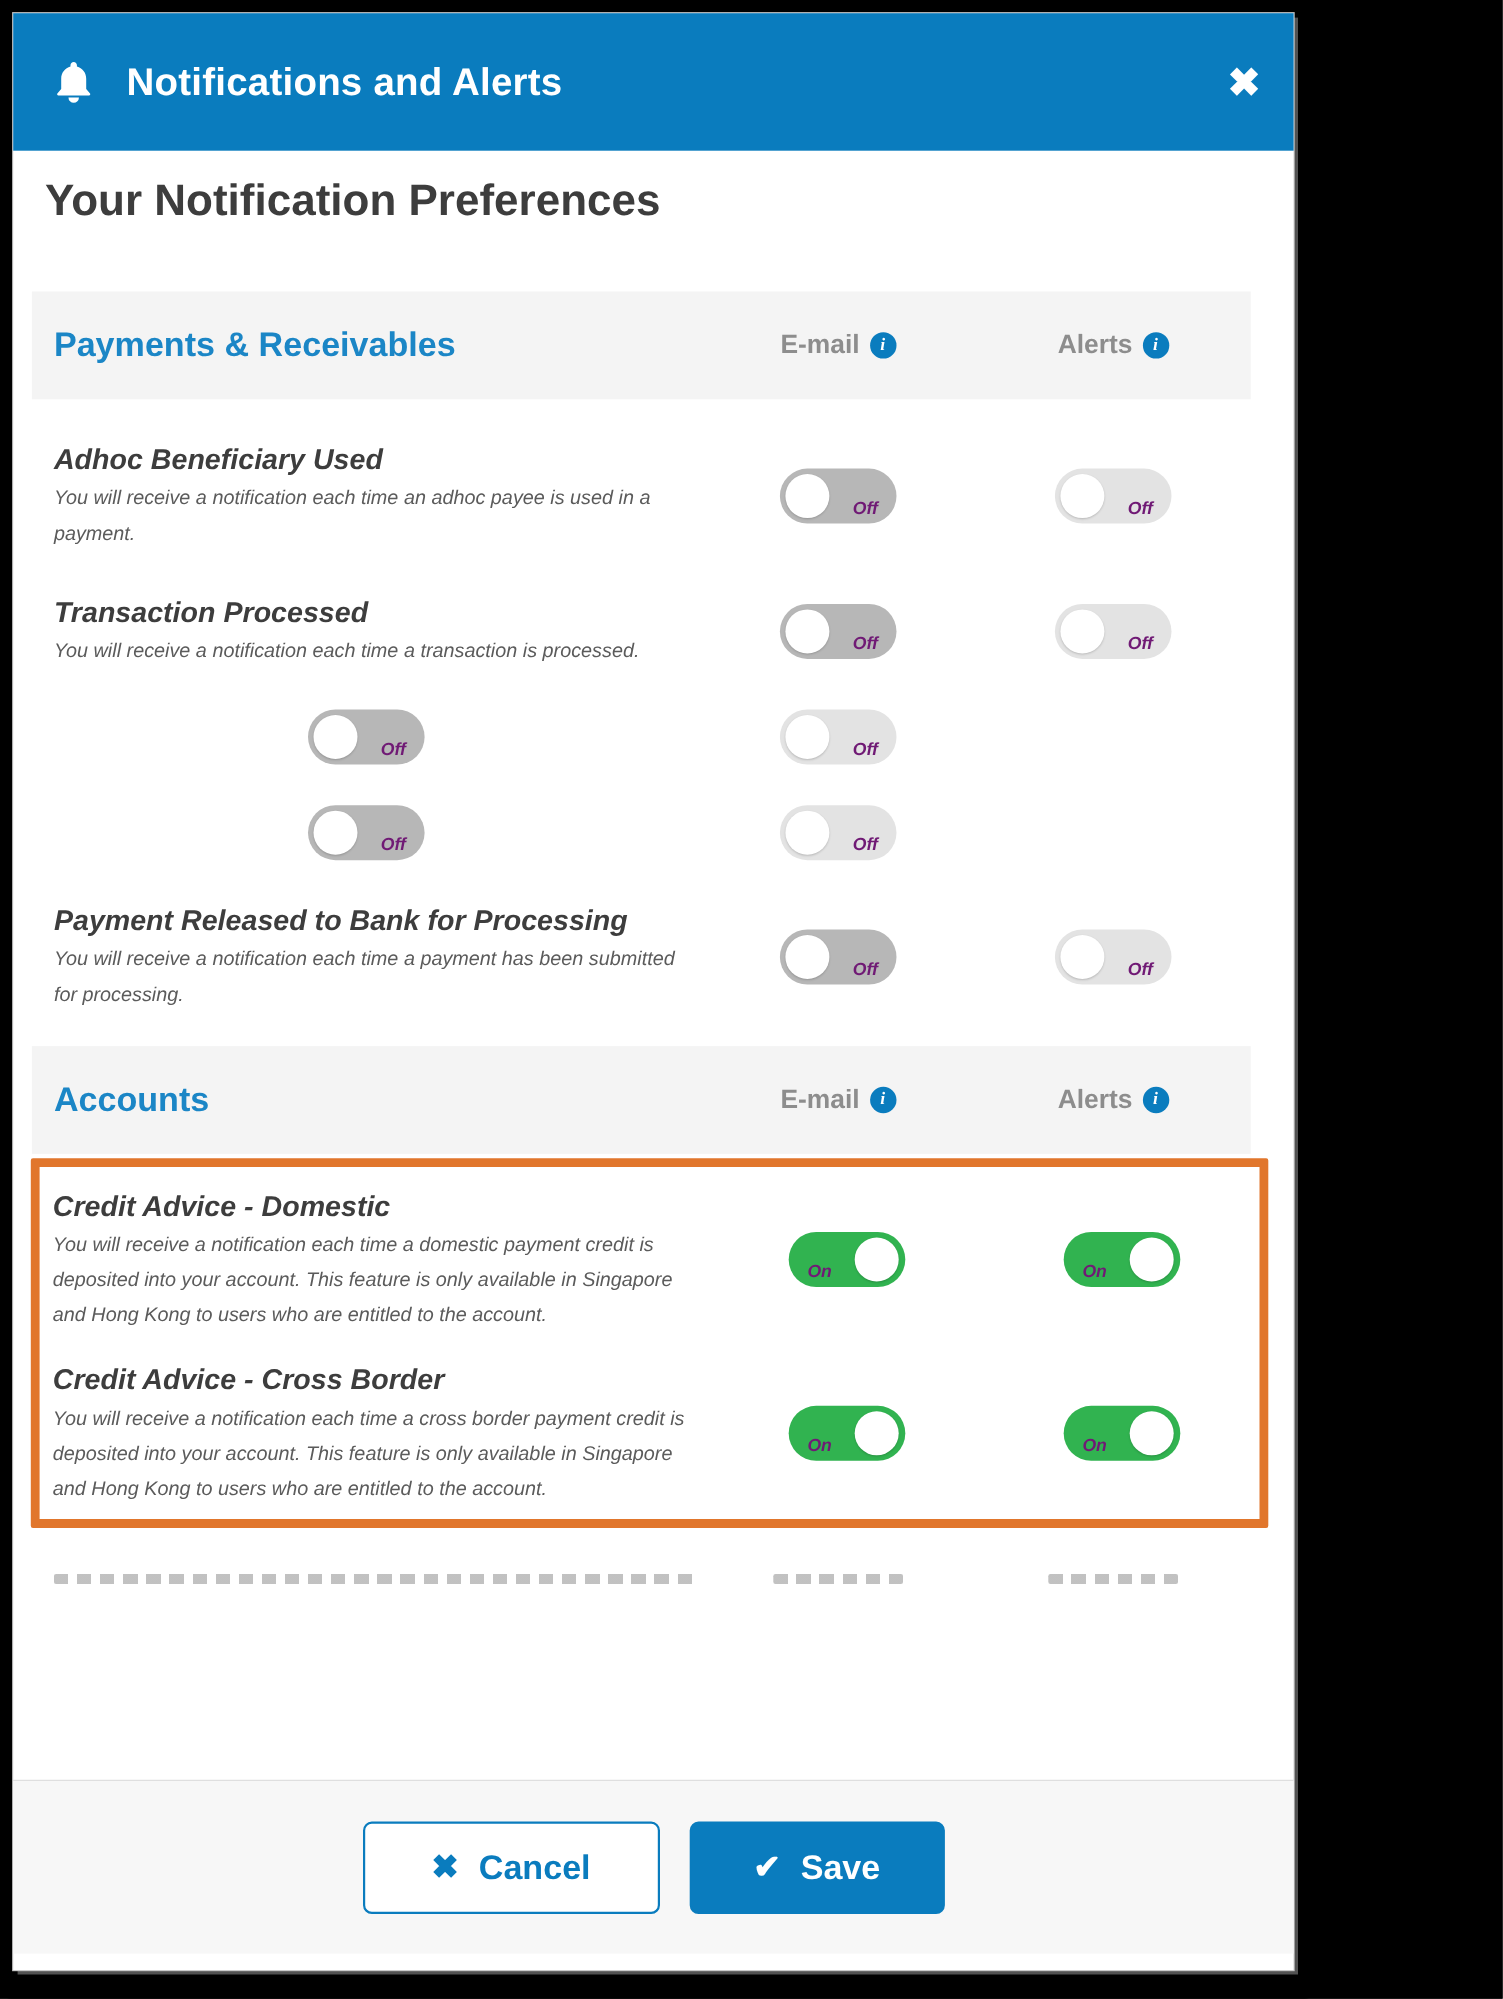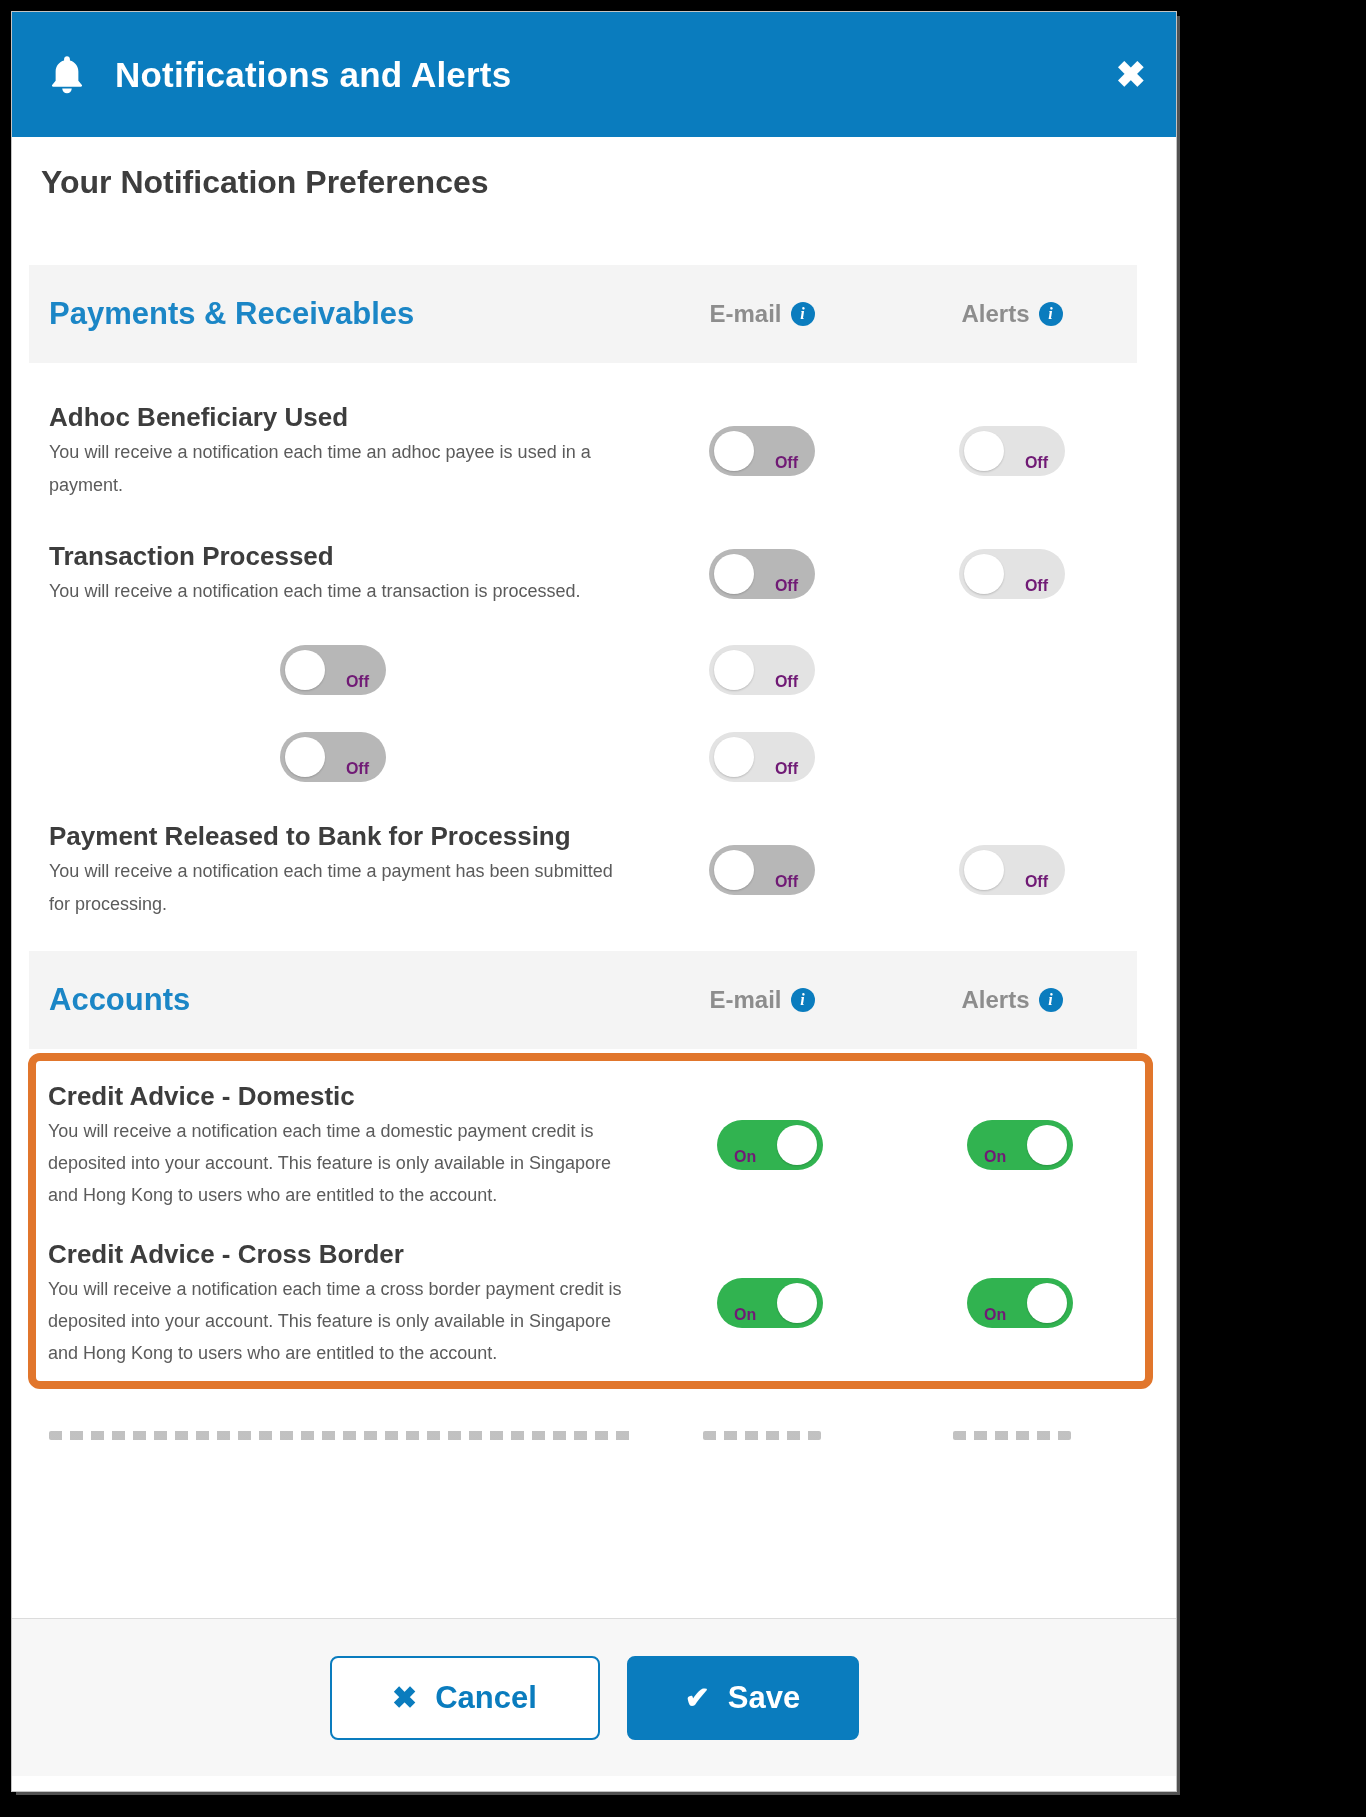--- a/index.html
+++ b/index.html
@@ -18,52 +18,52 @@
     background:#0a7cbe;
     display:flex; align-items:center;
     padding:0 30px 0 33px;
   }
   .bell { width:44px; height:46px; margin-right:26px; }
   .bell svg { width:100%; height:100%; fill:#fff; }
   .modal-title { color:#fff; font-size:35px; font-weight:bold; letter-spacing:.2px; flex:1; }
   .close-x { color:#fff; font-size:36px; font-weight:bold; cursor:pointer; line-height:1; }
   
   .modal-body { flex:1 1 auto; overflow:hidden; padding:0 39px 0 17px; }
-  .intro-heading { margin-top:26px; padding-left:12px; font-size:32px; font-weight:bold; color:#3d3d3d; line-height:38px; }
+  .intro-heading { margin-top:26px; padding-left:12px; font-size:40px; font-weight:bold; color:#3d3d3d; line-height:38px; }
   .intro-text { margin-top:13px; padding-left:12px; font-size:23px; color:#5b5b5b; line-height:32px; max-width:1060px; }
   .cols { display:grid; grid-template-columns:1fr 250px 250px; align-items:center; }
   .section-band { margin-top:64px; height:98px; background:#f4f4f4; }
   .section-band.accounts { margin-top:30px; }
   .section-title { padding-left:20px; font-size:31px; font-weight:bold; color:#1b86c6; }
   .col-head { justify-self:center; display:flex; align-items:center; gap:9px; font-size:24px; font-weight:bold; color:#8d8d8d; }
   .info-dot {
     width:24px; height:24px; border-radius:50%; background:#0a7cbe; color:#fff;
     display:inline-flex; align-items:center; justify-content:center;
     font-family:"Liberation Serif", serif; font-style:italic; font-weight:bold; font-size:16px;
     cursor:pointer;
   }
-  .n-row { margin-top:37px; }
+  .n-row { margin-top:37px;font-style:italic; }
   .n-row .row-text { padding-left:20px; }
   .row-title { font-size:26px; font-weight:bold; color:#3d3d3d; line-height:34px; }
   .row-desc { font-size:18px; color:#5b5b5b; line-height:33px; max-width:672px; margin-top:2px; }
   
   .toggle { position:relative; width:106px; height:50px; border-radius:25px; justify-self:center; cursor:pointer; }
   .toggle .knob { position:absolute; top:5px; width:40px; height:40px; border-radius:50%; background:#fff; box-shadow:0 1px 2px rgba(0,0,0,.18); }
   .toggle .t-label { position:absolute; top:12px; line-height:50px; font-size:16px; font-weight:bold; color:#701a75; }
   .toggle.off .knob { left:5px; }
   .toggle.off .t-label { right:17px; }
   .toggle.on { background:#31b350; }
   .toggle.on .knob { right:6px; }
   .toggle.on .t-label { left:17px; }
   .toggle.off.col-email { background:#b7b7b7; }
   .toggle.off.col-alerts { background:#e3e3e3; }
   
   .highlight-box {
     margin-top:4px; margin-left:-1px; margin-right:-16px;
-    border:8px solid #e1762c; border-radius:12px;
+    border:8px solid #e1762c; border-radius:2px;
     padding:18px 0 12px 0;
   }
   .highlight-box .n-row { margin-top:0; }
   .highlight-box .n-row + .n-row { margin-top:26px; }
   .highlight-box .row-text { padding-left:12px; }
   .highlight-box .row-desc { max-width:688px; line-height:32px; }
   
   .clip-row { margin-top:40px; height:12px; overflow:hidden; }
   .clip-dash { height:9px; border-radius:2px; opacity:.55;
     background:repeating-linear-gradient(90deg,#8f8f8f 0 13px, transparent 13px 21px); }

